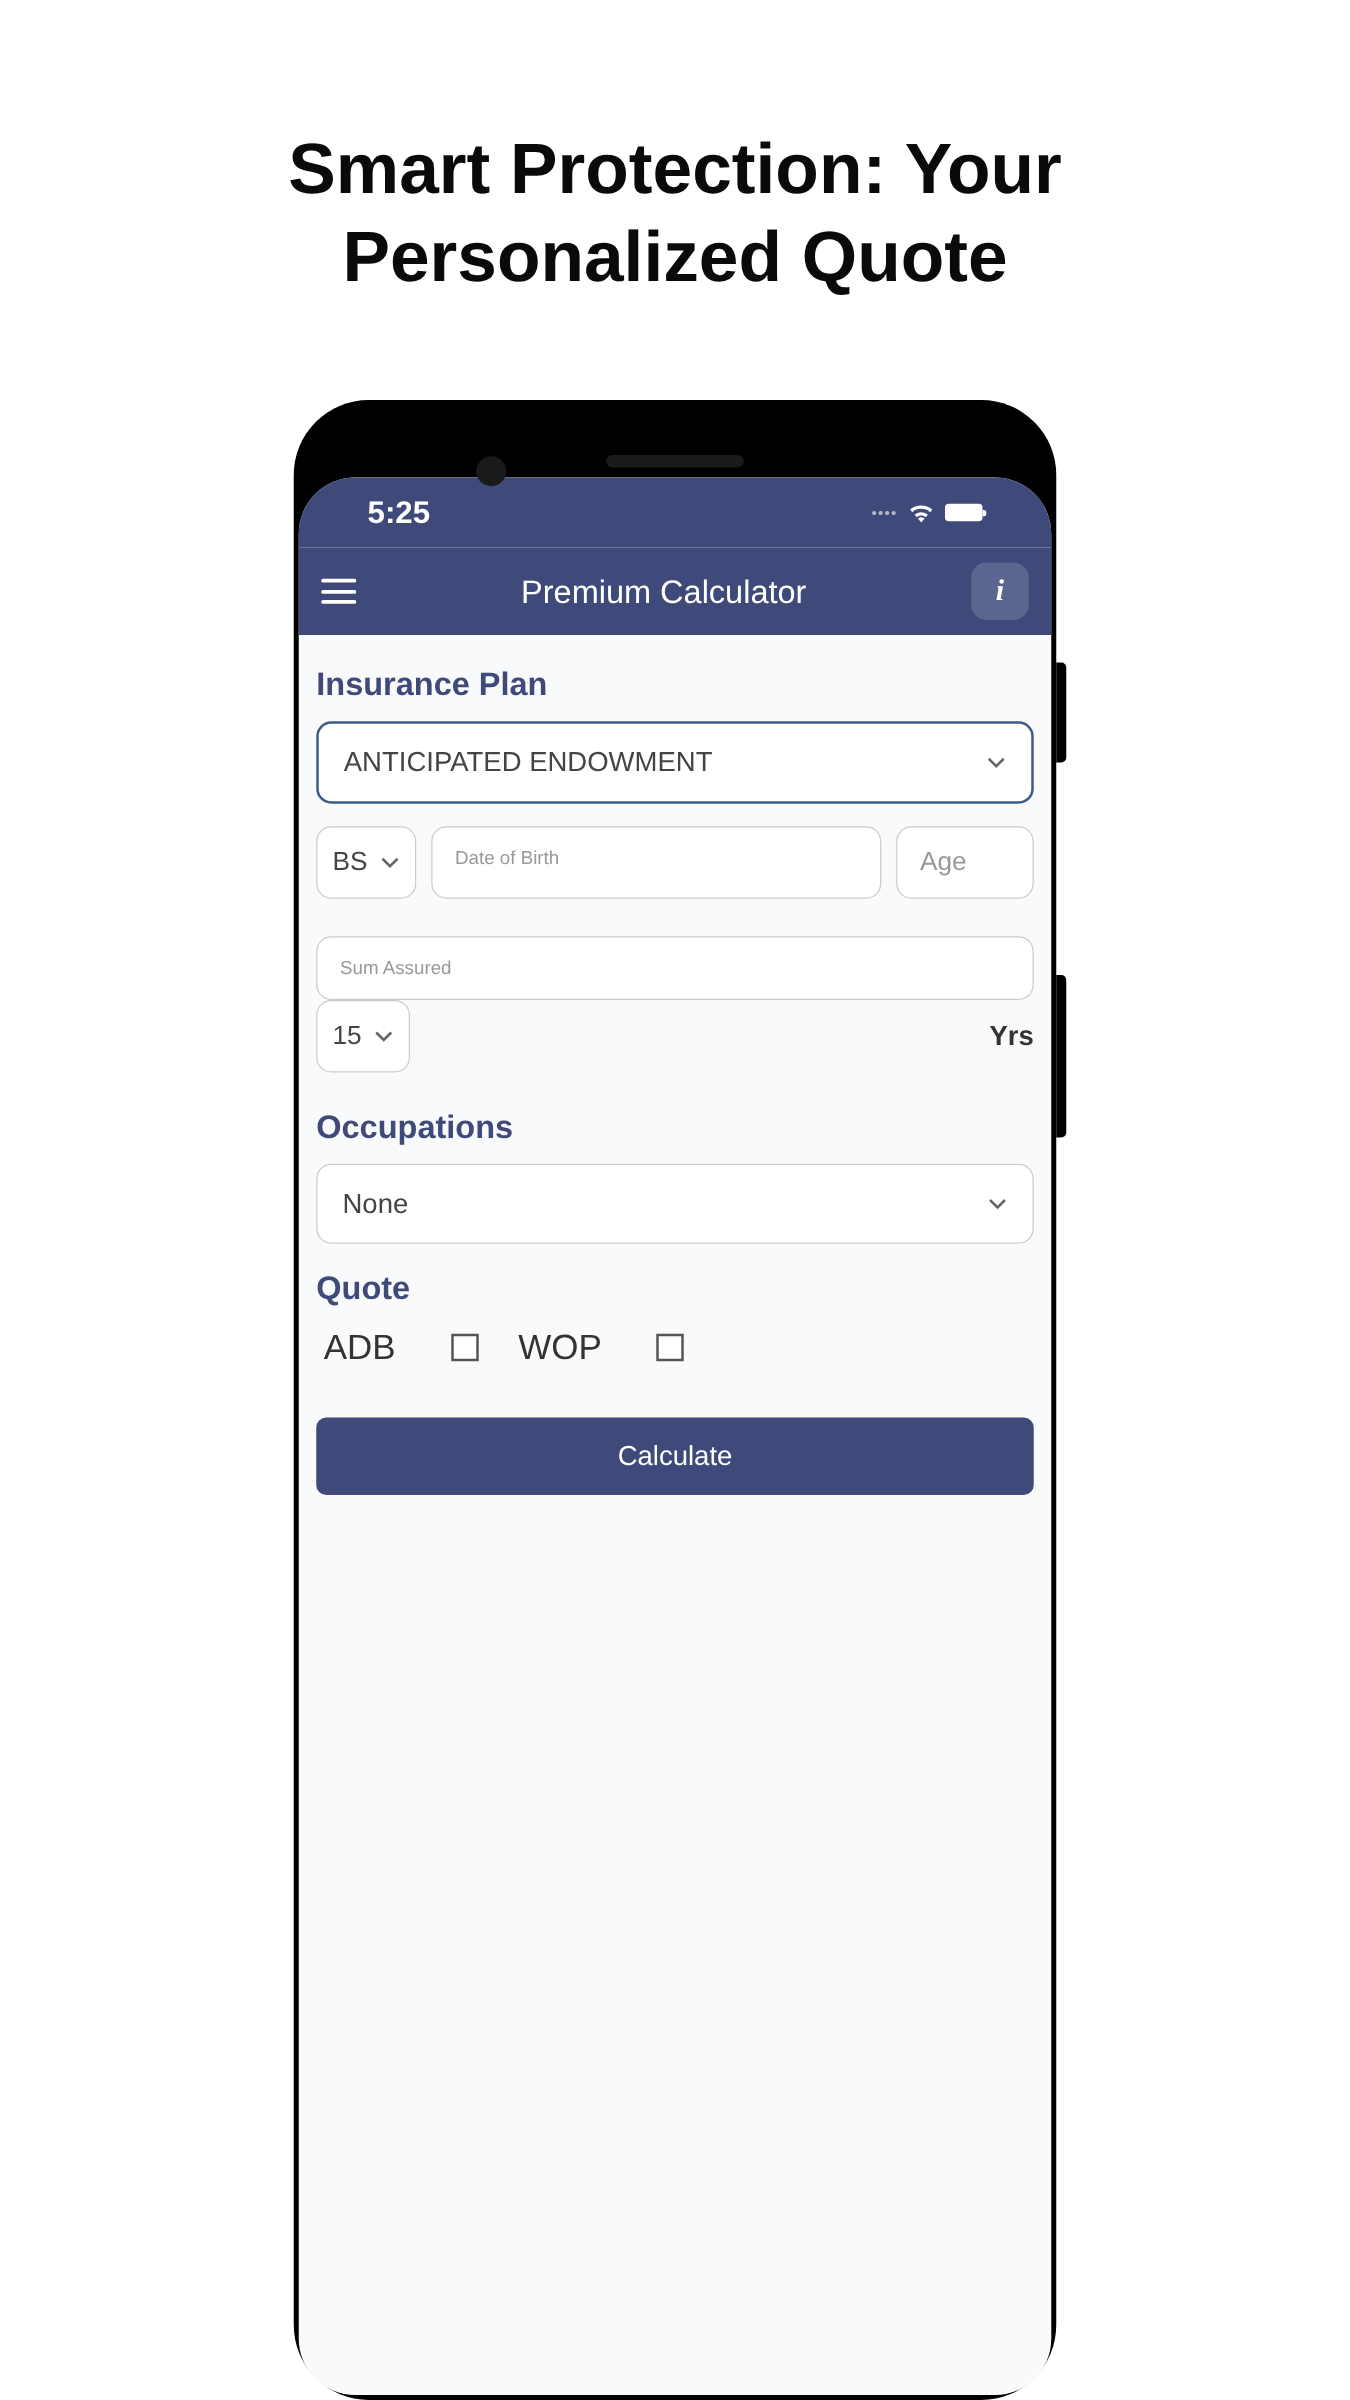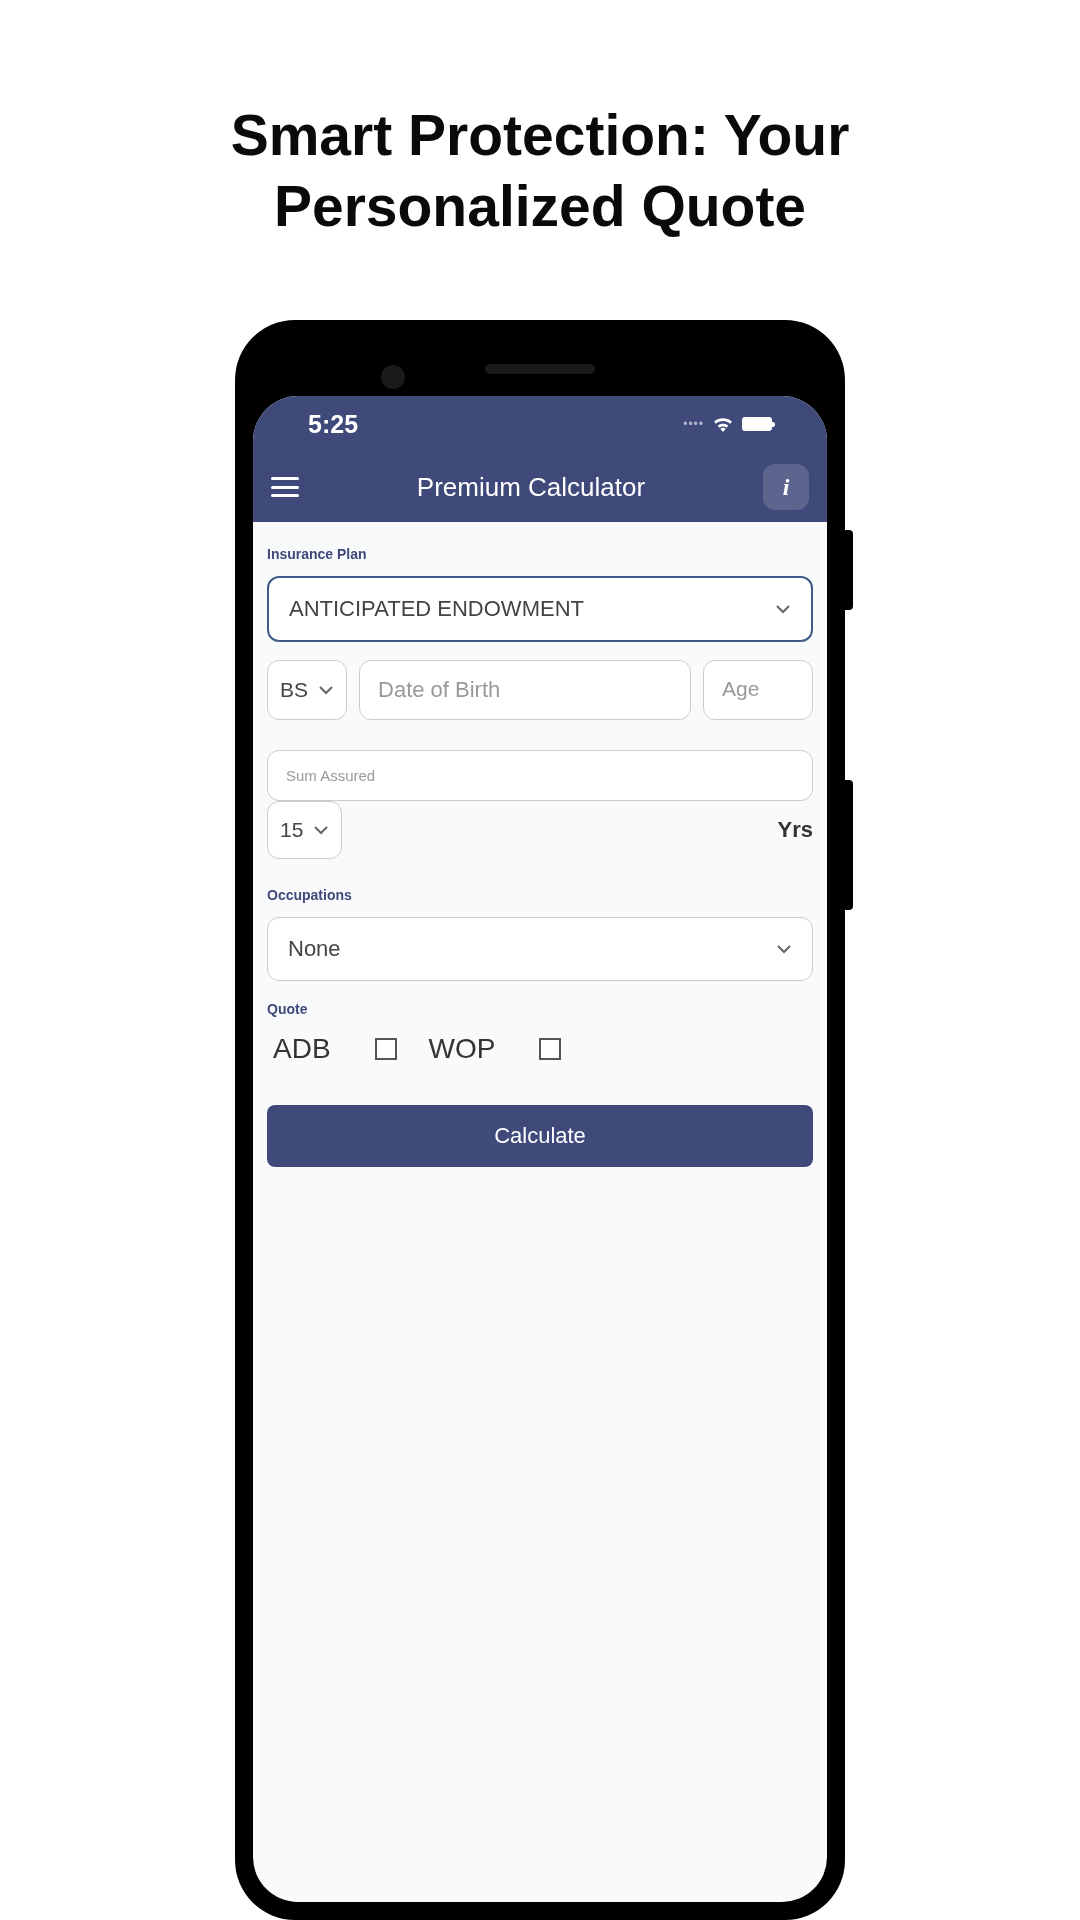--- a/index.html
+++ b/index.html
@@ -24,21 +24,21 @@
     }
     .phone-frame {
       position: absolute;
       left: 50%;
       transform: translateX(-50%);
       top: 320px;
       width: 610px;
       height: 1600px;
       background: #000;
       border-radius: 60px;
-      padding: 18px;
+      padding: 4px;
     }
     .phone-camera {
       position: absolute;
       top: 45px;
       left: 146px;
       width: 24px;
       height: 24px;
       background: #1a1a1a;
       border-radius: 50%;
     }
@@ -168,21 +168,21 @@
       font-family: Georgia, serif;
       font-weight: bold;
       color: #fff;
       font-size: 24px;
     }
     .app-content {
       padding: 24px 14px;
     }
     .section-label {
       color: #3f4a7a;
-      font-size: 14px;
+      font-size: 26px;
       font-weight: 600;
       margin-bottom: 14px;
     }
     .select-field {
       width: 100%;
       border: 2.5px solid #3f5a8a;
       border-radius: 12px;
       padding: 18px 20px;
       font-size: 22px;
       color: #444;
@@ -211,21 +211,21 @@
       align-items: center;
       gap: 10px;
       cursor: pointer;
       background: #fff;
     }
     .input-field {
       flex: 1;
       border: 1.5px solid #ccc;
       border-radius: 12px;
       padding: 16px 18px;
-      font-size: 22px;
+      font-size: 15px;
       color: #999;
       background: #fff;
       cursor: text;
     }
     .input-small {
       width: 110px;
       border: 1.5px solid #ccc;
       border-radius: 12px;
       padding: 16px 18px;
       font-size: 21px;

